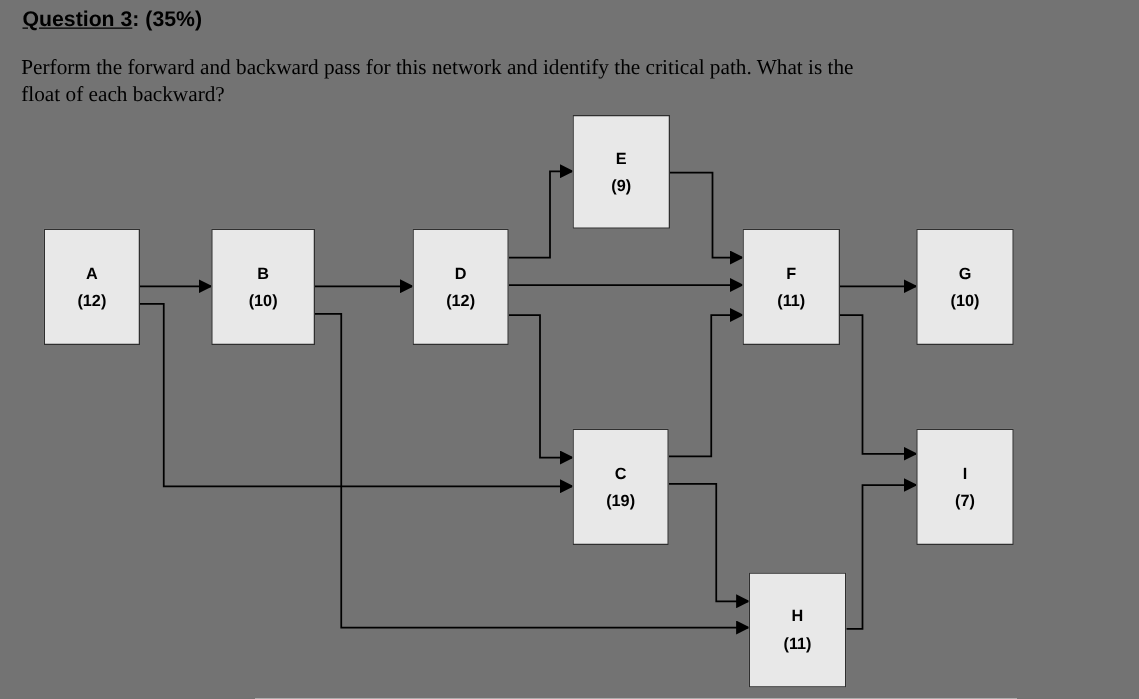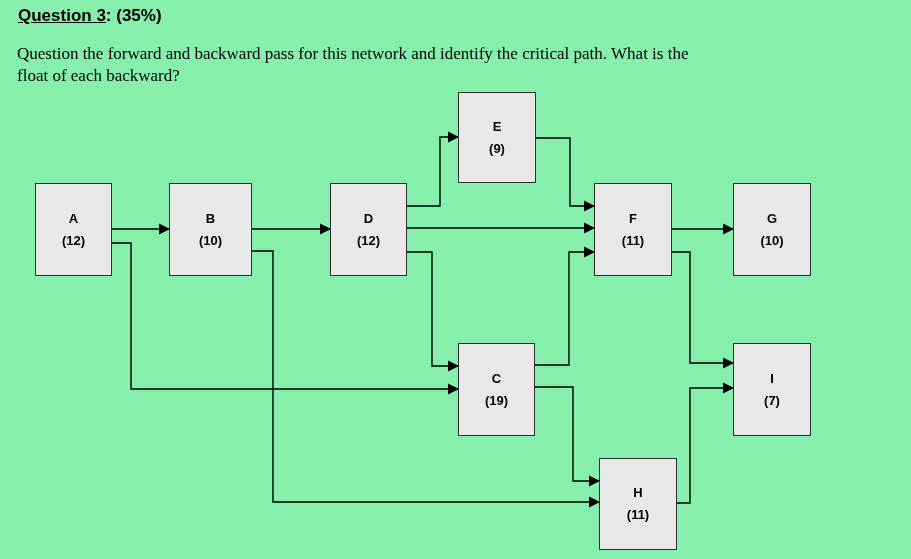--- a/index.html
+++ b/index.html
@@ -4,21 +4,21 @@
 <style>
   html, body {
     margin: 0;
     padding: 0;
     background: #ffffff;
   }
   .page {
     position: relative;
     width: 911px;
     height: 559px;
-    background: #86efac;
+    background: #737373;
     overflow: hidden;
     font-family: "Liberation Sans", sans-serif;
   }
   .title {
     position: absolute;
     left: 18px;
     top: 6px;
     font-size: 17px;
     font-weight: bold;
     color: #000000;
@@ -61,21 +61,21 @@
 </head>
 <body>
 
 <div class="page">
 
   <div class="title">
     <span class="u">Question 3</span><span>: (35%)</span>
   </div>
 
   <div class="body-text">
-    <div>Question the forward and backward pass for this network and identify the critical path. What is the</div>
+    <div>Perform the forward and backward pass for this network and identify the critical path. What is the</div>
     <div>float of each backward?</div>
   </div>
 
   <svg id="edges-svg" xmlns="http://www.w3.org/2000/svg">
     <defs>
       <marker id="arrowhead" viewBox="0 0 10 10" refX="9" refY="5" markerWidth="8" markerHeight="8" orient="auto-start-reverse">
         <path d="M 0 0 L 10 5 L 0 10 z" fill="#000000"></path>
       </marker>
     </defs>
   <polyline points="112,229 169,229" fill="none" stroke="#000000" stroke-width="1.4" marker-end="url(#arrowhead)"></polyline>

